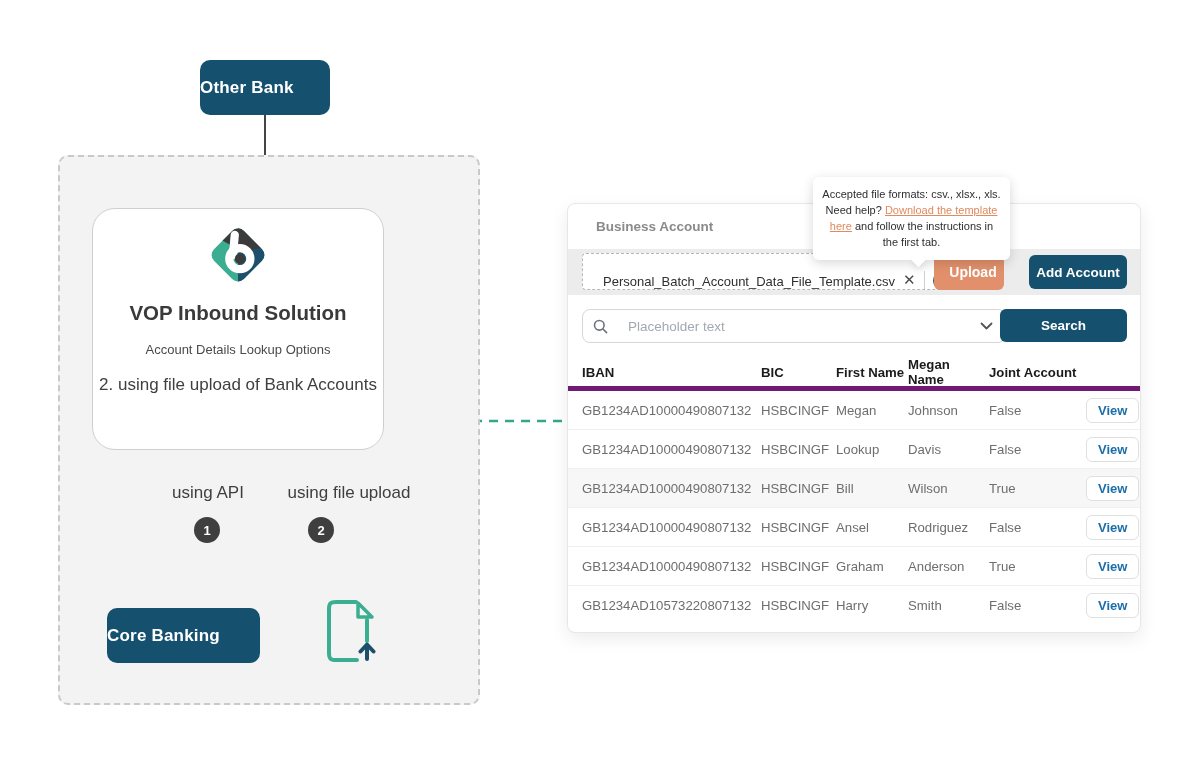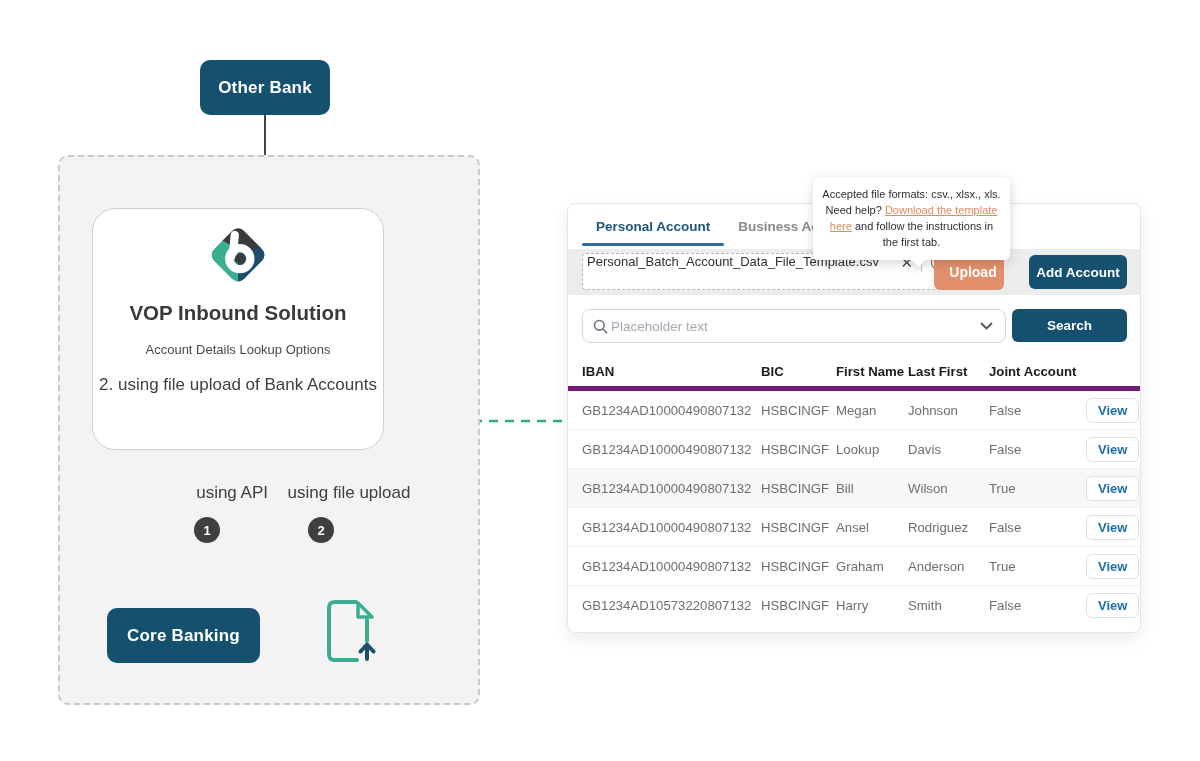--- a/index.html
+++ b/index.html
@@ -5,39 +5,39 @@
   * { margin:0; padding:0; box-sizing:border-box; }
   html,body { width:1200px; height:761px; background:#ffffff;
               font-family:"Liberation Sans","DejaVu Sans",sans-serif; }
   #stage { position:relative; width:1200px; height:761px; overflow:hidden; background:#fff; }
 
   
   #flow-svg { position:absolute; left:0; top:0; width:1200px; height:761px;
               pointer-events:none; z-index:0; }
 
   
-  .node-btn { position:absolute; display:flex; align-items:center; justify-content:center;
+  .node-btn { position:absolute; display:flex; align-items:center; justify-content:flex-start;
               background:#15506F; color:#fff; border-radius:10px;
               font-size:17px; font-weight:700; letter-spacing:.2px; z-index:2; }
   #other-bank { left:200px; top:60px; width:130px; height:55px; }
   #core-banking { left:107px; top:608px; width:153px; height:55px; }
 
   #diagram-box { position:absolute; left:58px; top:155px; width:422px; height:550px;
                  border:2px dashed #c9c9c9; border-radius:10px; background:#f3f3f3; z-index:1; }
 
   #vop-card { position:absolute; left:92px; top:208px; width:292px; height:242px;
               background:#fff; border:1.5px solid #cfcfcf; border-radius:23px;
               text-align:center; z-index:2; }
   #vop-card .logo-wrap { margin-top:13px; }
   #vop-title { margin-top:9px; font-size:20.5px; font-weight:700; color:#3a3a3a; }
   #vop-subtitle { margin-top:17px; font-size:13px; color:#4a4a4a; }
   #vop-options { margin-top:15px; font-size:17px; color:#3f3f3f; line-height:25px; }
 
   .branch-label { position:absolute; font-size:17px; color:#3f3f3f; text-align:center; z-index:2; }
-  #label-api { left:148px; top:483px; width:120px;text-align:right; }
+  #label-api { left:148px; top:483px; width:120px; }
   #label-file { left:279px; top:483px; width:140px; }
 
   .num-circle { position:absolute; width:26px; height:26px; border-radius:50%;
                 background:#3f3f3f; color:#fff; font-size:13px; font-weight:700;
                 display:flex; align-items:center; justify-content:center; z-index:3; }
   #circle-1 { left:194px; top:517px; }
   #circle-2 { left:308px; top:517px; }
 
   #file-upload-icon { position:absolute; left:320px; top:596px; z-index:2; }
 
@@ -49,43 +49,43 @@
   #tabbar { display:flex; align-items:center; height:45px; padding-left:14px; }
   .tab { position:relative; height:45px; display:flex; align-items:center;
          padding:0 14px; font-size:13.5px; font-weight:700; color:#8a8a8a; cursor:pointer; }
   .tab.active { color:#1B567E; }
   .tab.active::after { content:""; position:absolute; left:0; right:0; bottom:3px;
                        height:3px; background:#2D6DA3; border-radius:2px; }
 
   #upload-strip { position:relative; height:46px; background:#ececec; }
   #file-chip { position:absolute; left:14px; top:4px; width:377px; height:37px;
                background:#fff; border:1.5px dashed #b7b7b7; border-radius:4px;
-               display:flex; align-items:flex-start; padding:0 10px 0 4px; }
+               display:flex; align-items:flex-end; padding:0 10px 0 20px; }
   #file-name { flex:1; font-size:13px; color:#2f2f2f; white-space:nowrap; }
   #clear-file { font-size:15px; color:#4a4a4a; padding:0 8px; cursor:pointer; }
   #chip-divider { width:1px; height:18px; background:#cfcfcf; }
   #help-icon { width:17px; height:17px; margin-left:9px; border:1.5px solid #4a4a4a;
                border-radius:50%; color:#4a4a4a; font-size:11px; font-weight:700;
                display:flex; align-items:center; justify-content:center; cursor:pointer; }
   #upload-btn { position:absolute; left:366px; top:5px; width:70px; height:36px;
                 background:#E2906B; color:#fff; border:none; border-radius:6px;
                 font-size:14px; font-weight:700; cursor:pointer;padding-left:8px; }
   #add-account-btn { position:absolute; right:13px; top:6px; width:98px; height:34px;
                      background:#15506F; color:#fff; border:none; border-radius:6px;
                      font-size:13.5px; font-weight:700; cursor:pointer; }
 
   #search-row { position:relative; height:62px; }
   #search-box { position:absolute; left:14px; top:14px; width:424px; height:34px;
                 border:1px solid #d7d7d7; border-radius:8px; background:#fff;
                 display:flex; align-items:center; padding:0 12px 0 10px; }
   #search-box svg { flex:none; }
   #search-input { flex:1; border:none; outline:none; font-size:13.5px; color:#333;
-                  margin-left:3px; font-family:inherit; background:transparent; }
+                  margin-left:20px; font-family:inherit; background:transparent; }
   #search-input::placeholder { color:#a2a9b2; }
-  #search-btn { position:absolute; right:13px; top:14px; width:115px; height:33px;
+  #search-btn { position:absolute; right:13px; top:14px; width:127px; height:33px;
                 background:#15506F; color:#fff; border:none; border-radius:6px;
                 font-size:13.5px; font-weight:700; cursor:pointer; }
 
   .tgrid { display:grid; grid-template-columns:179px 75px 72px 81px 97px 1fr;
            align-items:center; padding:0 16px 0 14px; }
   #table-head { height:34px; border-bottom:5px solid #701a75;
                 font-size:13.2px; font-weight:700; color:#1b1b1b; }
   .trow { height:39px; border-bottom:1px solid #f0f0f0; font-size:13.2px; color:#6e6e6e; }
   .trow:last-child { border-bottom:none; }
   .trow.alt { background:#f7f7f7; }
@@ -171,23 +171,20 @@
       <path d="M36,6 H16 C10.5,6 9,7.5 9,13 V57 C9,62.5 10.5,64 16,64 H37" fill="none" stroke="#3BAE92" stroke-width="4" stroke-linecap="round" stroke-linejoin="round"></path>
       <path d="M38,7 L52,21 L38,21 Z" fill="none" stroke="#3BAE92" stroke-width="3.5" stroke-linejoin="round"></path>
       <path d="M47,24 V45" fill="none" stroke="#3BAE92" stroke-width="4" stroke-linecap="round"></path>
       <path d="M47,63 V50 M40.5,55.5 L47,48.5 L53.5,55.5" fill="none" stroke="#1D4E6B" stroke-width="4" stroke-linecap="round" stroke-linejoin="round"></path>
     </svg>
   </div>
 
   <div id="panel">
 
     <div id="tabbar">
-      <div class="tab active">
-        <span>Personal Account</span>
-      </div>
       <div class="tab">
         <span>Business Account</span>
       </div>
     </div>
 
     <div id="upload-strip">
       <div id="file-chip">
         <span id="file-name">Personal_Batch_Account_Data_File_Template.csv</span>
         <span id="clear-file">✕</span>
         <span id="chip-divider"></span>
@@ -208,21 +205,21 @@
           <path d="M1.5,1.5 L6.5,6.5 L11.5,1.5" fill="none" stroke="#555" stroke-width="1.8" stroke-linecap="round" stroke-linejoin="round"></path>
         </svg>
       </div>
       <button id="search-btn">Search</button>
     </div>
 
     <div id="table-head" class="tgrid">
       <div>IBAN</div>
       <div>BIC</div>
       <div>First Name</div>
-      <div>Last First</div>
+      <div>Megan Name</div>
       <div>Joint Account</div>
       <div></div>
     </div>
 
     <div class="trow tgrid">
       <div class="cell">GB1234AD10000490807132</div>
       <div class="cell">HSBCINGF</div>
       <div class="cell">Megan</div>
       <div class="cell">Johnson</div>
       <div class="cell">False</div>

